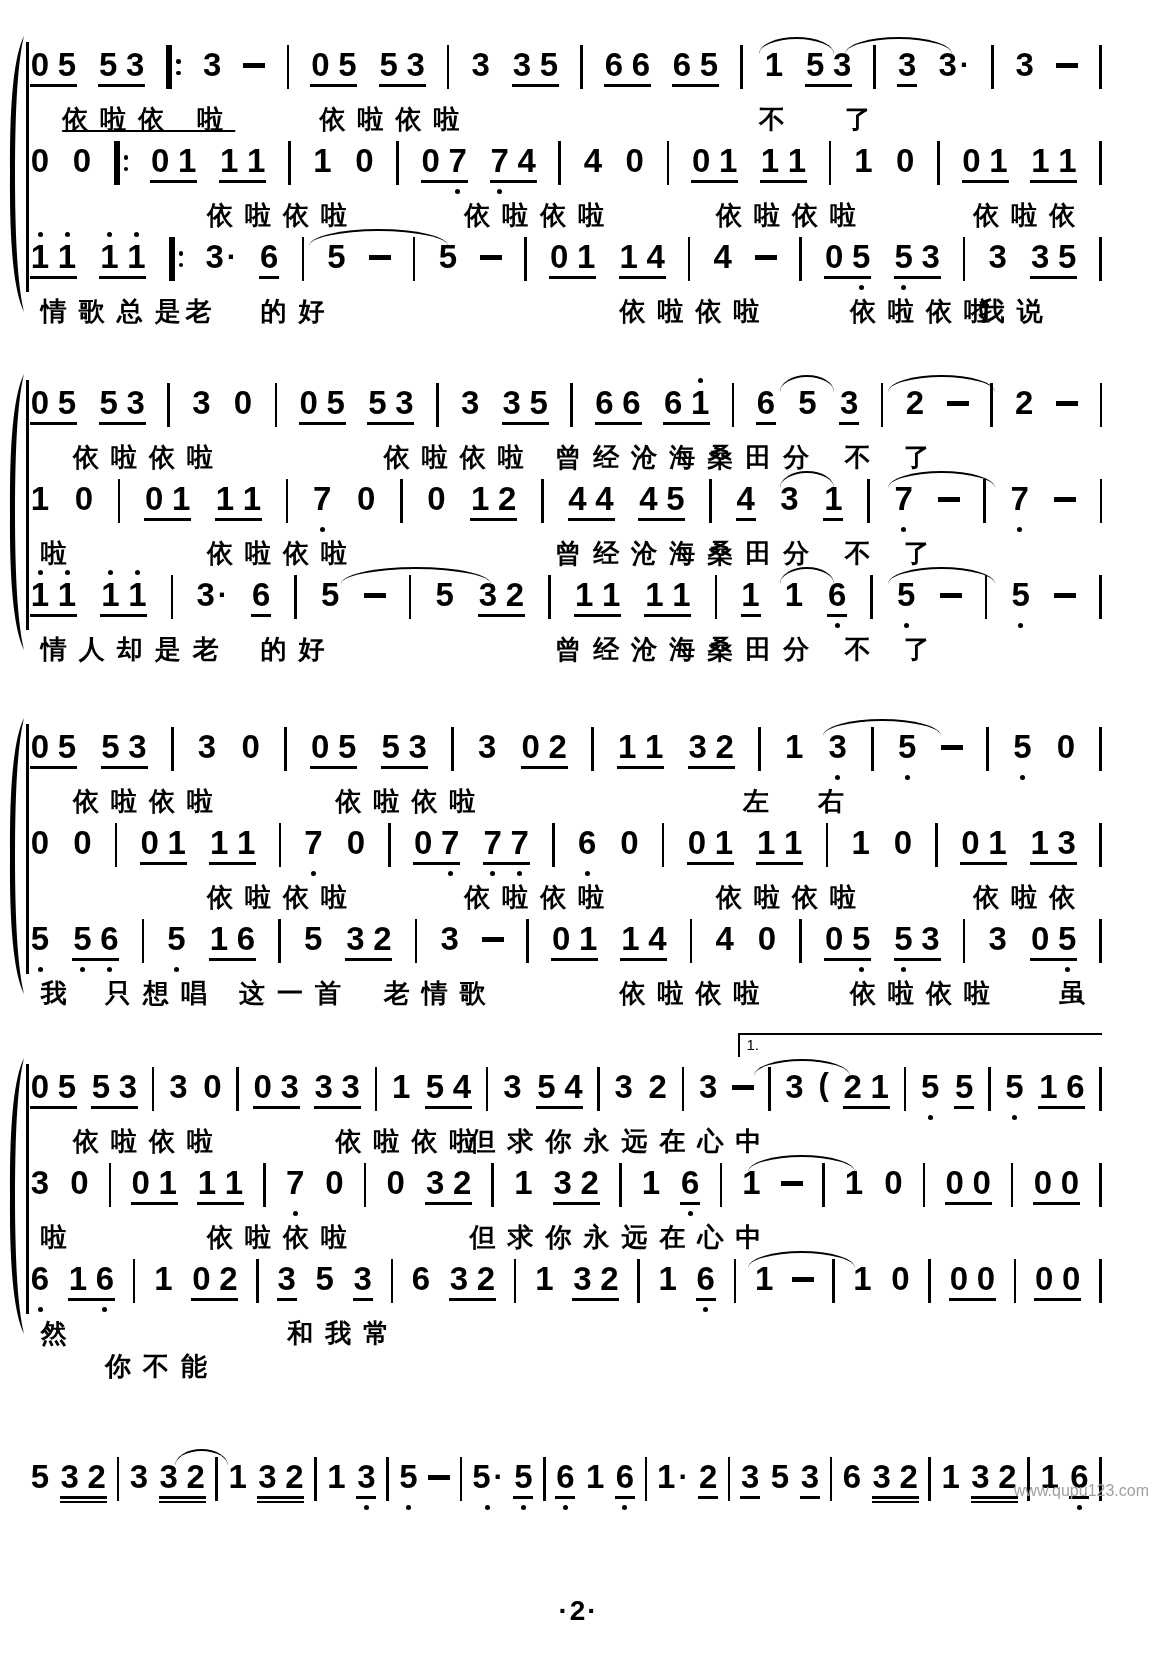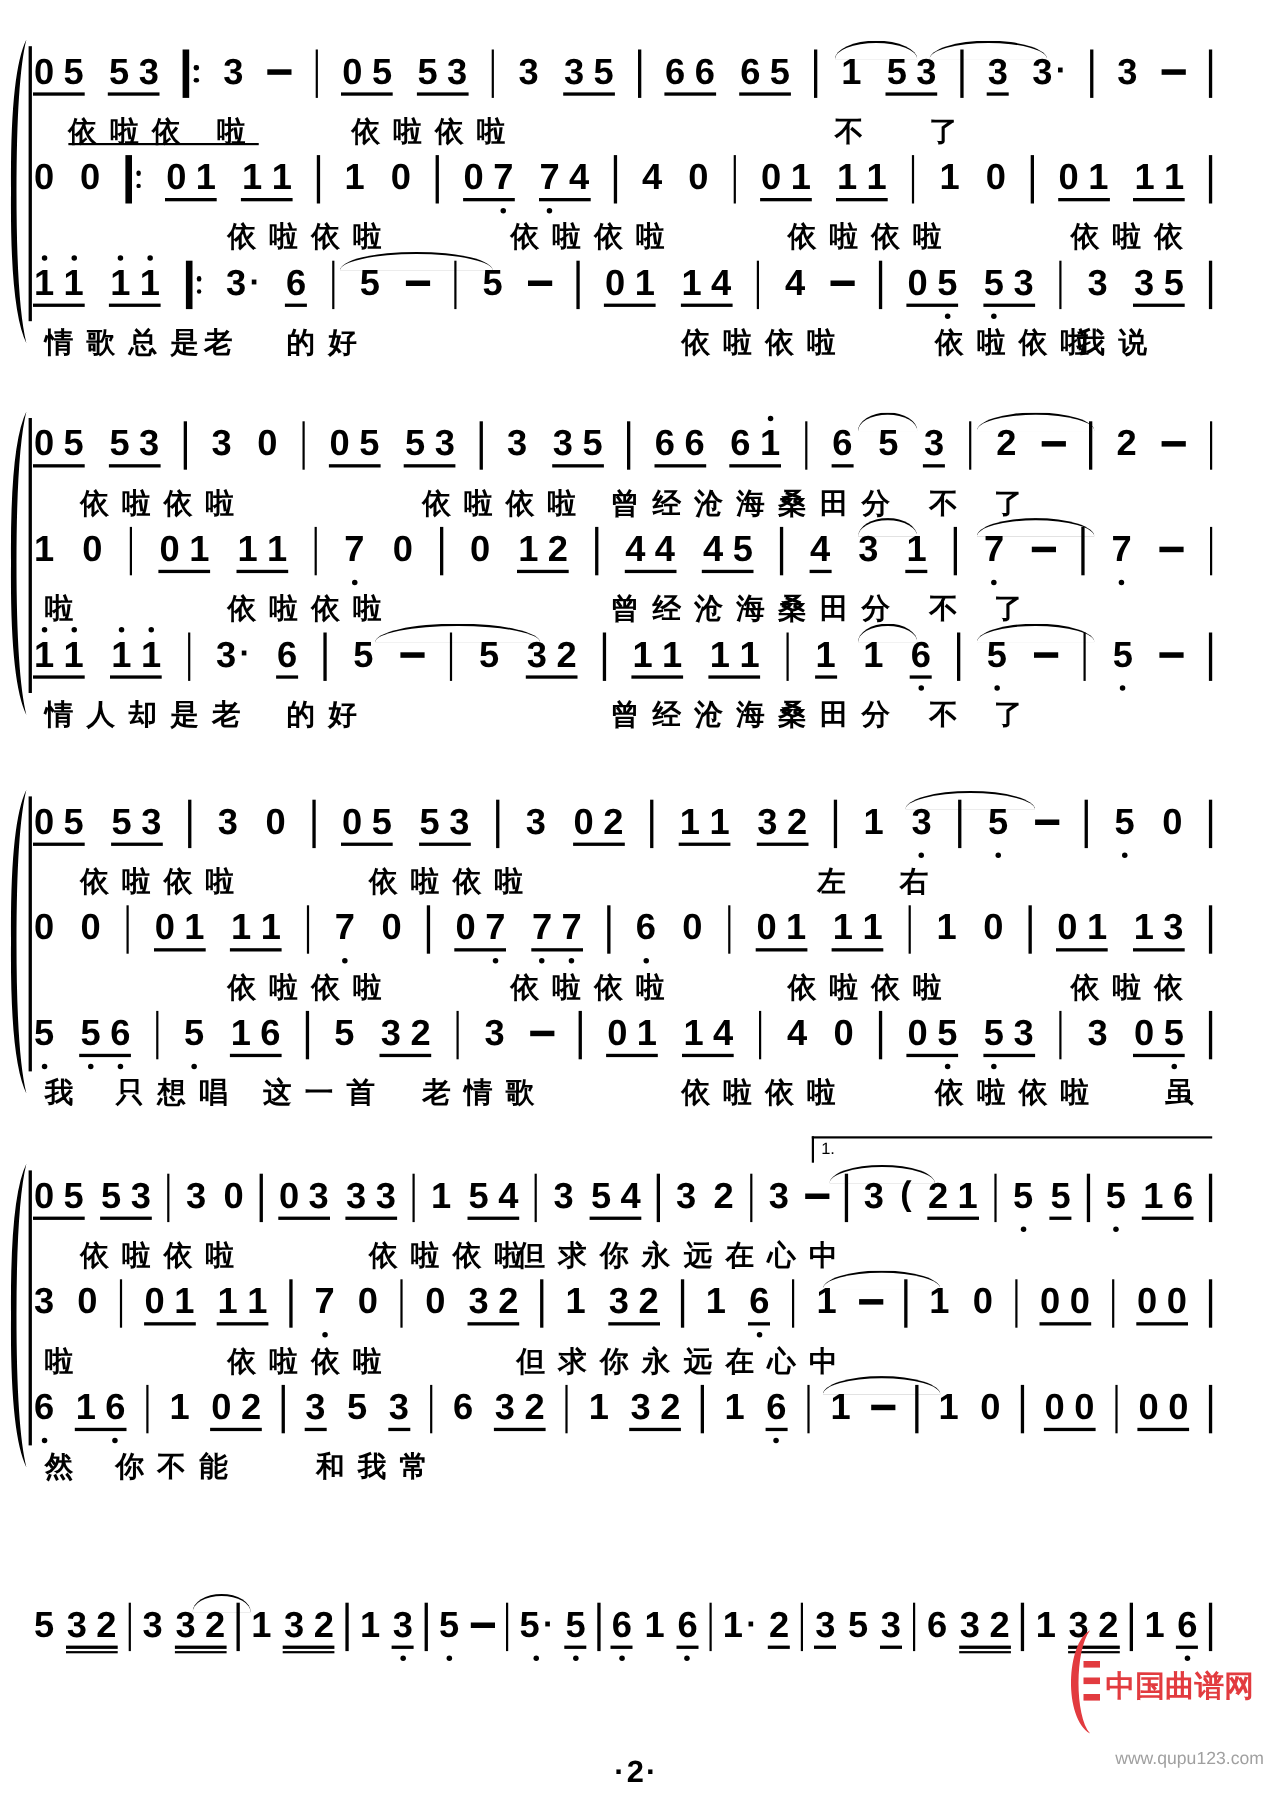--- a/index.html
+++ b/index.html
@@ -3112,21 +3112,21 @@
             <span class="r lo">
               <span class="cell"></span>
               <span class="cell"></span>
             </span>
           </span>
           <span class="bar"></span>
         </div>
         <div class="slur" style="left: 67%; width: 10%;"></div>
         <div class="lyric-row">
           <span class="lyr" style="left: 1%;">然</span>
-          <span class="lyr" style="left: 7%;">你不能</span>
+          <span class="lyr" style="left: 7%; margin-top: 33px;">你不能</span>
           <span class="lyr" style="left: 24%;">和我常</span>
         </div>
       </div>
     </div>
     <div class="coda-line" style="top: 1450px;">
       <div class="line-block">
         <div class="note-line">
           <span class="tk">
             <span class="r hi">
               <span class="cell"></span>
@@ -3503,25 +3503,14 @@
         </div>
         <div class="slur" style="left: 13.5%; width: 5%;"></div>
         <div class="lyric-row"></div>
       </div>
     </div>
   </div>
 
 <div class="page-num">·2·</div>
 
 <div class="wm">
-  <div class="wm-row">
-    <span>
-      <svg width="42" height="104" viewBox="0 0 42 104" xmlns="http://www.w3.org/2000/svg">
-        <path class="wm-fill" d="M32,4 C10,16 8,84 32,98 C18,82 18,22 32,4 Z" fill="#e23b3f"></path>
-        <rect class="wm-fill" x="26" y="32" width="15" height="6" fill="#e23b3f"></rect>
-        <rect class="wm-fill" x="26" y="47" width="15" height="6" fill="#e23b3f"></rect>
-        <rect class="wm-fill" x="26" y="62" width="15" height="6" fill="#e23b3f"></rect>
-      </svg>
-    </span>
-    <span class="wm-name" style="color: rgb(226, 59, 63);">中国曲谱网</span>
-  </div>
   <div class="wm-url" style="color: rgb(160, 160, 160);">www.qupu123.com</div>
 </div>
 
 </body></html>

